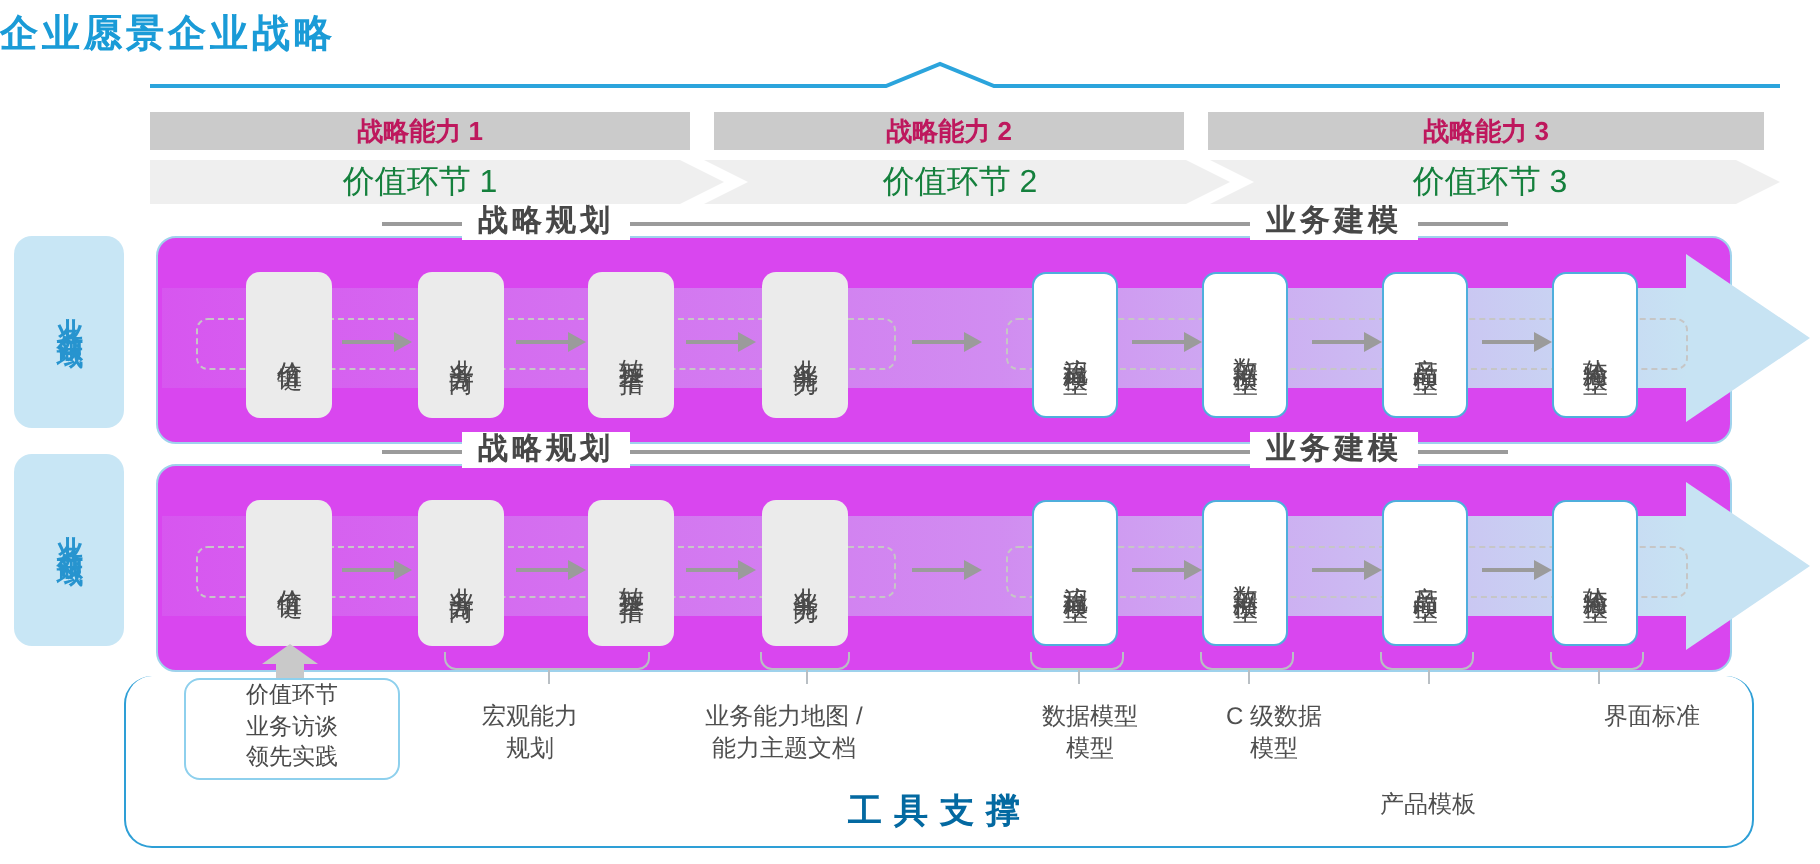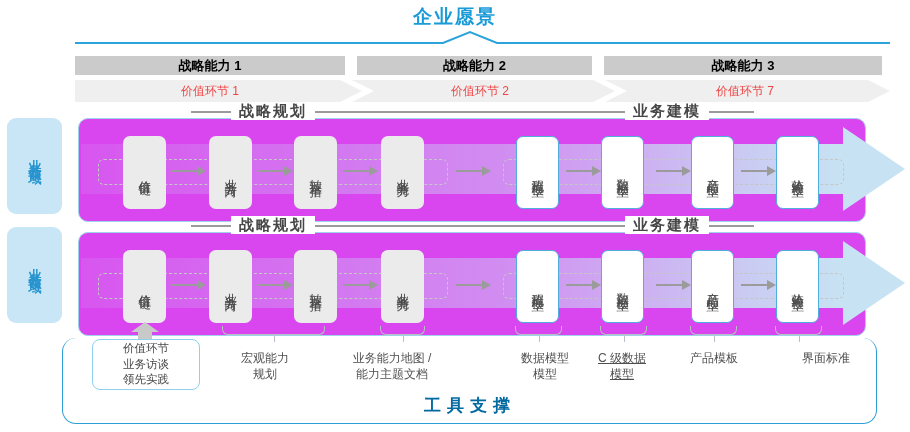--- a/index.html
+++ b/index.html
@@ -1,27 +1,27 @@
 <!DOCTYPE html>
 <html><head>
 <meta charset="utf-8">
 <style>
   html,body{margin:0;padding:0;background:#fff;}
   .wrap{position:relative;width:910px;height:432px;background:#fff;overflow:hidden;
         font-family:"Liberation Sans","DejaVu Sans",sans-serif;color:#4a4a4a;}
   
-  .top-title{position:absolute;top:4px;left:0;width:910px;display:flex;justify-content:center;
+  .top-title{position:absolute;top:4px;left:0;width:910px;display:flex;
              font-size:19px;font-weight:bold;color:#1a9bd7;letter-spacing:2px;}
   .roofline{position:absolute;top:30px;left:0;}
   
   .cap-band{position:absolute;top:56px;height:19px;background:#cbcbcb;display:flex;align-items:center;
-            justify-content:center;font-size:13px;font-weight:bold;color:#000000;}
+            justify-content:center;font-size:13px;font-weight:bold;color:#be185d;}
   .chev-svg{position:absolute;top:80px;left:0;}
   .chev-label{position:absolute;top:80px;height:22px;display:flex;align-items:center;justify-content:center;
-              font-size:12px;color:#ef4444;transform:translateX(-50%);white-space:nowrap;}
+              font-size:16px;color:#15803d;transform:translateX(-50%);white-space:nowrap;}
   
   .domain-tab{position:absolute;left:7px;width:55px;background:#c8e6f5;border-radius:9px;
               display:flex;align-items:center;justify-content:center;
               writing-mode:vertical-rl;font-size:13px;font-weight:bold;color:#2794cf;letter-spacing:4px;}
   
   .row{position:absolute;left:78px;width:788px;height:104px;border:1.5px solid #9fd2ec;border-radius:10px;
        background:#d946ef;box-sizing:border-box;}
   .band{position:absolute;left:2px;top:25px;width:763px;height:50px;
         background:linear-gradient(to right,rgba(199,227,243,.10),rgba(199,227,243,.45) 55%,#c7e3f3);}
   .band-head{position:absolute;left:764px;top:8px;width:0;height:0;
@@ -59,20 +59,21 @@
   .tool-title{position:absolute;left:470px;top:394px;transform:translateX(-50%);font-size:17px;font-weight:bold;
               color:#0369a1;letter-spacing:6px;white-space:nowrap;}
 </style>
 </head>
 <body>
 
 <div class="wrap">
 
   <div class="top-title">
     <span>企业愿景</span>
+    <span>企业战略</span>
   </div>
   <svg class="roofline" width="910" height="16">
     <path d="M75,13 H443 L470,2 L497,13 H890" fill="none" stroke="#2ba4dc" stroke-width="2"></path>
   </svg>
 
   <div class="cap-band" style="left:75px;width:270px;">
     <span>战略能力 1</span>
     </div>
   <div class="cap-band" style="left:357px;width:235px;">
     <span>战略能力 2</span>
@@ -81,21 +82,21 @@
     <span>战略能力 3</span>
     </div>
 
   <svg class="chev-svg" width="910" height="22">
     <polygon points="75,0 340,0 362,11 340,22 75,22" fill="#efefef"></polygon>
     <polygon points="352,0 593,0 615,11 593,22 352,22 374,11" fill="#efefef"></polygon>
     <polygon points="605,0 868,0 890,11 868,22 605,22 627,11" fill="#efefef"></polygon>
   </svg>
   <div class="chev-label" style="left:210px;">价值环节 1</div>
   <div class="chev-label" style="left:480px;">价值环节 2</div>
-  <div class="chev-label" style="left:745px;">价值环节 7</div>
+  <div class="chev-label" style="left:745px;">价值环节 3</div>
 
   <div class="domain-tab" style="top:118px;height:96px;">
     <span>业务领域 1</span>
     </div>
   <div class="domain-tab" style="top:227px;height:96px;">
     <span>业务领域 2</span>
     </div>
 
   <div class="row" style="top:118px;">
     <div class="band"></div>
@@ -169,25 +170,25 @@
     <span>规划</span>
     </div>
   <div class="f-label" style="left:392px;">
     <span>业务能力地图 /</span>
     <span>能力主题文档</span>
     </div>
   <div class="f-label" style="left:545px;">
     <span>数据模型</span>
     <span>模型</span>
     </div>
-  <div class="f-label" style="left:622px;text-decoration:underline;">
+  <div class="f-label" style="left:637px;">
     <span>C 级数据</span>
     <span>模型</span>
     </div>
-  <div class="f-label" style="left:714px;">
+  <div class="f-label" style="left:714px;margin-top:44px;">
     <span>产品模板</span>
     </div>
   <div class="f-label" style="left:800px;margin-left:26px;">
     <span>界面标准</span>
     </div>
   <div class="tool-title">工具支撑</div>
 
 </div>
 
 </body></html>

